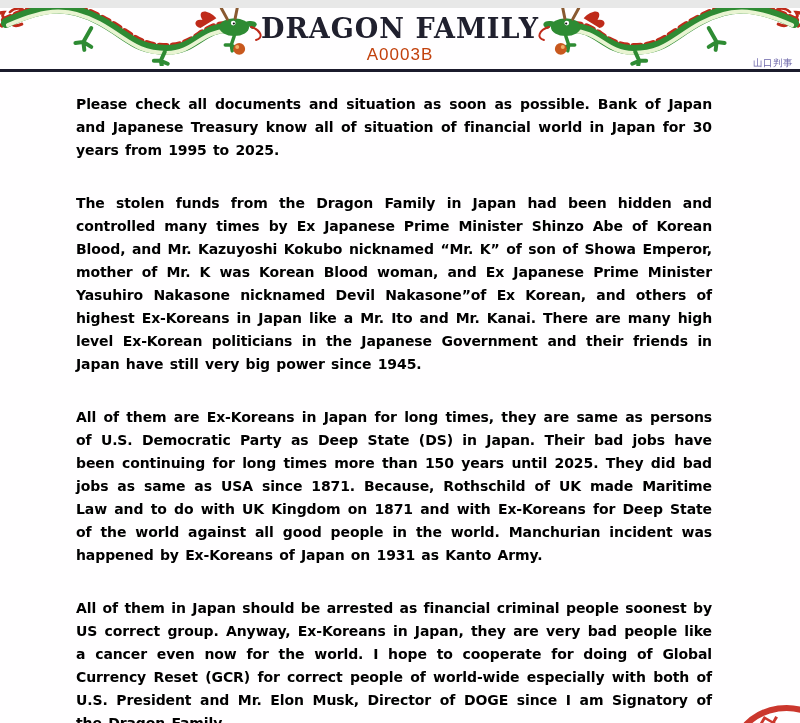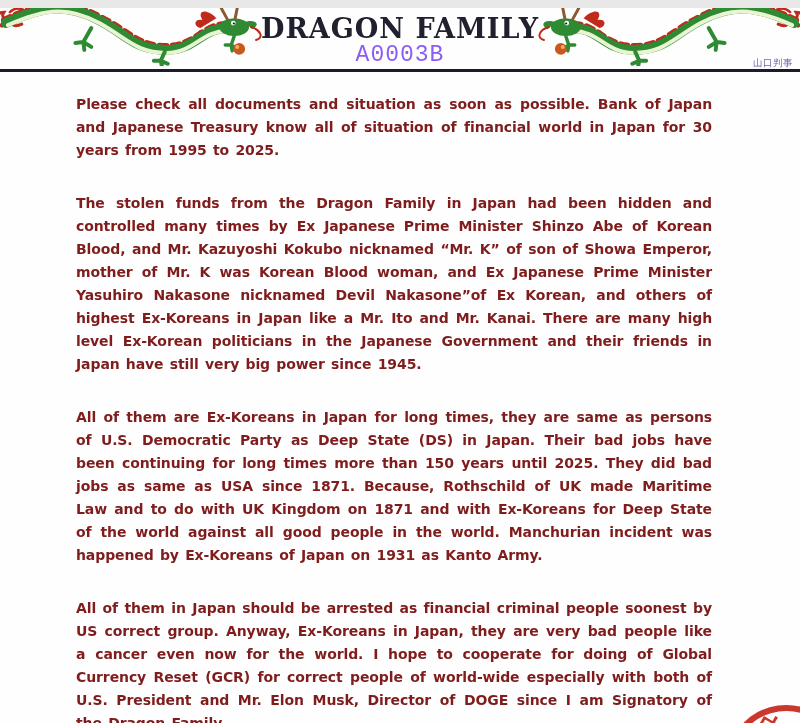--- a/index.html
+++ b/index.html
@@ -13,31 +13,31 @@
   .header { position:relative; height:64px; border-bottom:3px solid #1b1b2c; }
   .dragon { position:absolute; top:-2px; width:268px; height:60px; }
   .dragon.left { left:-4px; }
   .dragon.right { right:-4px; transform:scaleX(-1); }
   .title-block { position:absolute; left:0; right:0; top:6px; text-align:center; }
   .doc-title {
     font-family:"DejaVu Serif", serif; font-weight:900; font-size:27px;
     letter-spacing:1px; color:#20202e; line-height:30px;
   }
   .doc-number {
-    font-family:Liberation Mono, monospace; font-size:23px; font-weight:500;
-    letter-spacing:1px; color:#8b5cf6; line-height:22px;
+    font-family:Liberation Sans, sans-serif; font-size:17px; font-weight:500;
+    letter-spacing:1px; color:#c2410c; line-height:22px;
   }
   .side-note {
     position:absolute; right:7px; top:49px; font-size:9.5px; font-weight:400;
     color:#6a63a8; letter-spacing:0.5px;
   }
   
   .doc-body { padding:21px 88px 0 76px; }
   .doc-body p {
-    font-size:14px; line-height:23px; font-weight:700; color:#7f1d1d;
+    font-size:14px; line-height:23px; font-weight:700; color:#000000;
     text-align:justify; letter-spacing:-0.1px; word-spacing:1.5px;
     margin-bottom:30px;
   }
   
   .stamp {
     position:absolute; right:-45px; bottom:-92px; width:118px; height:118px;
     border:6px solid #c8281e; border-radius:50%;
     transform:rotate(-8deg); opacity:0.93;
   }
   .stamp-text {

